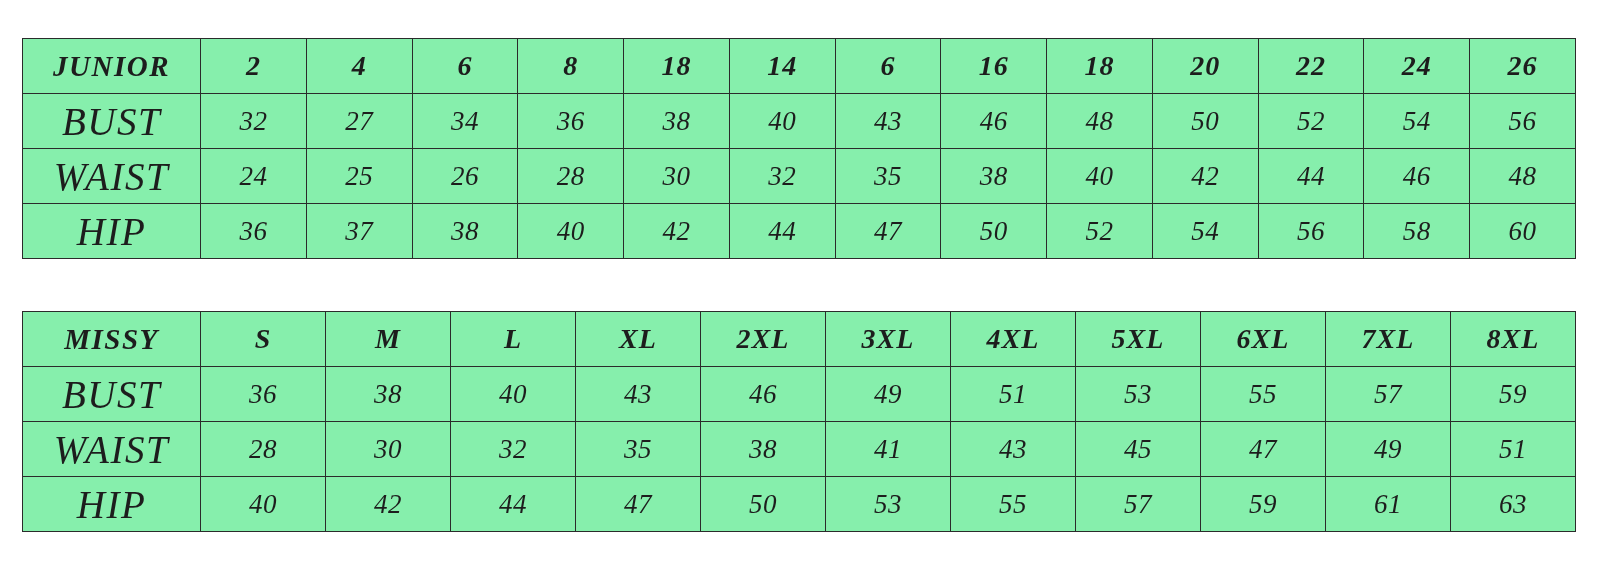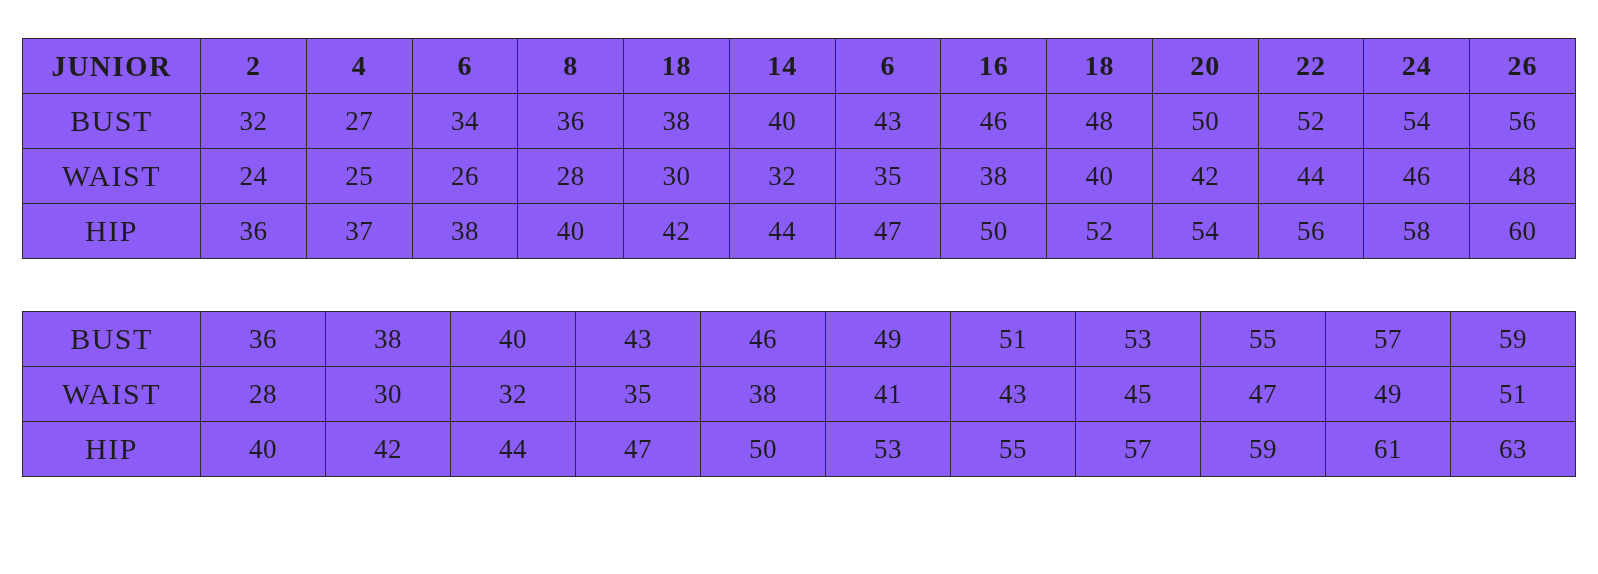--- a/index.html
+++ b/index.html
@@ -18,21 +18,22 @@
     position: relative;
     width: 1598px;
     height: 574px;
     box-sizing: border-box;
     padding: 38px 22px 0 22px;
   }
   table.size-chart {
     border-collapse: collapse;
     table-layout: fixed;
     width: 1554px;
-    background: #8b5cf6;
+    background: #86efac;
+    font-style: italic;
   }
   table.size-chart td {
     border: 1px solid #2b2b2b;
     text-align: center;
     vertical-align: middle;
     padding: 0;
     height: 54px;
     font-size: 27px;
     font-family: "Liberation Serif", serif;
     color: #1d1d1d;
@@ -42,21 +43,21 @@
     font-weight: bold;
     font-size: 28px;
     letter-spacing: 1px;
   }
   table.size-chart tr.header-row td.row-label {
     font-size: 29px;
     font-weight: bold;
     letter-spacing: 1.5px;
   }
   table.size-chart td.row-label {
-    font-size: 30px;
+    font-size: 39px;
     letter-spacing: 1.5px;
     font-weight: normal;
   }
   .chart-gap {
     height: 52px;
   }
   .first-col { width: 177px; }
 </style>
 </head>
 <body>
@@ -129,20 +130,34 @@
         <td>58</td>
         <td>60</td>
       </tr>
     </tbody>
   </table>
 
   <div class="chart-gap"></div>
 
   <table class="size-chart">
     <tbody>
+      <tr class="header-row">
+        <td class="row-label first-col">MISSY</td>
+        <td>S</td>
+        <td>M</td>
+        <td>L</td>
+        <td>XL</td>
+        <td>2XL</td>
+        <td>3XL</td>
+        <td>4XL</td>
+        <td>5XL</td>
+        <td>6XL</td>
+        <td>7XL</td>
+        <td>8XL</td>
+      </tr>
       <tr>
         <td class="row-label first-col">BUST</td>
         <td>36</td>
         <td>38</td>
         <td>40</td>
         <td>43</td>
         <td>46</td>
         <td>49</td>
         <td>51</td>
         <td>53</td>

